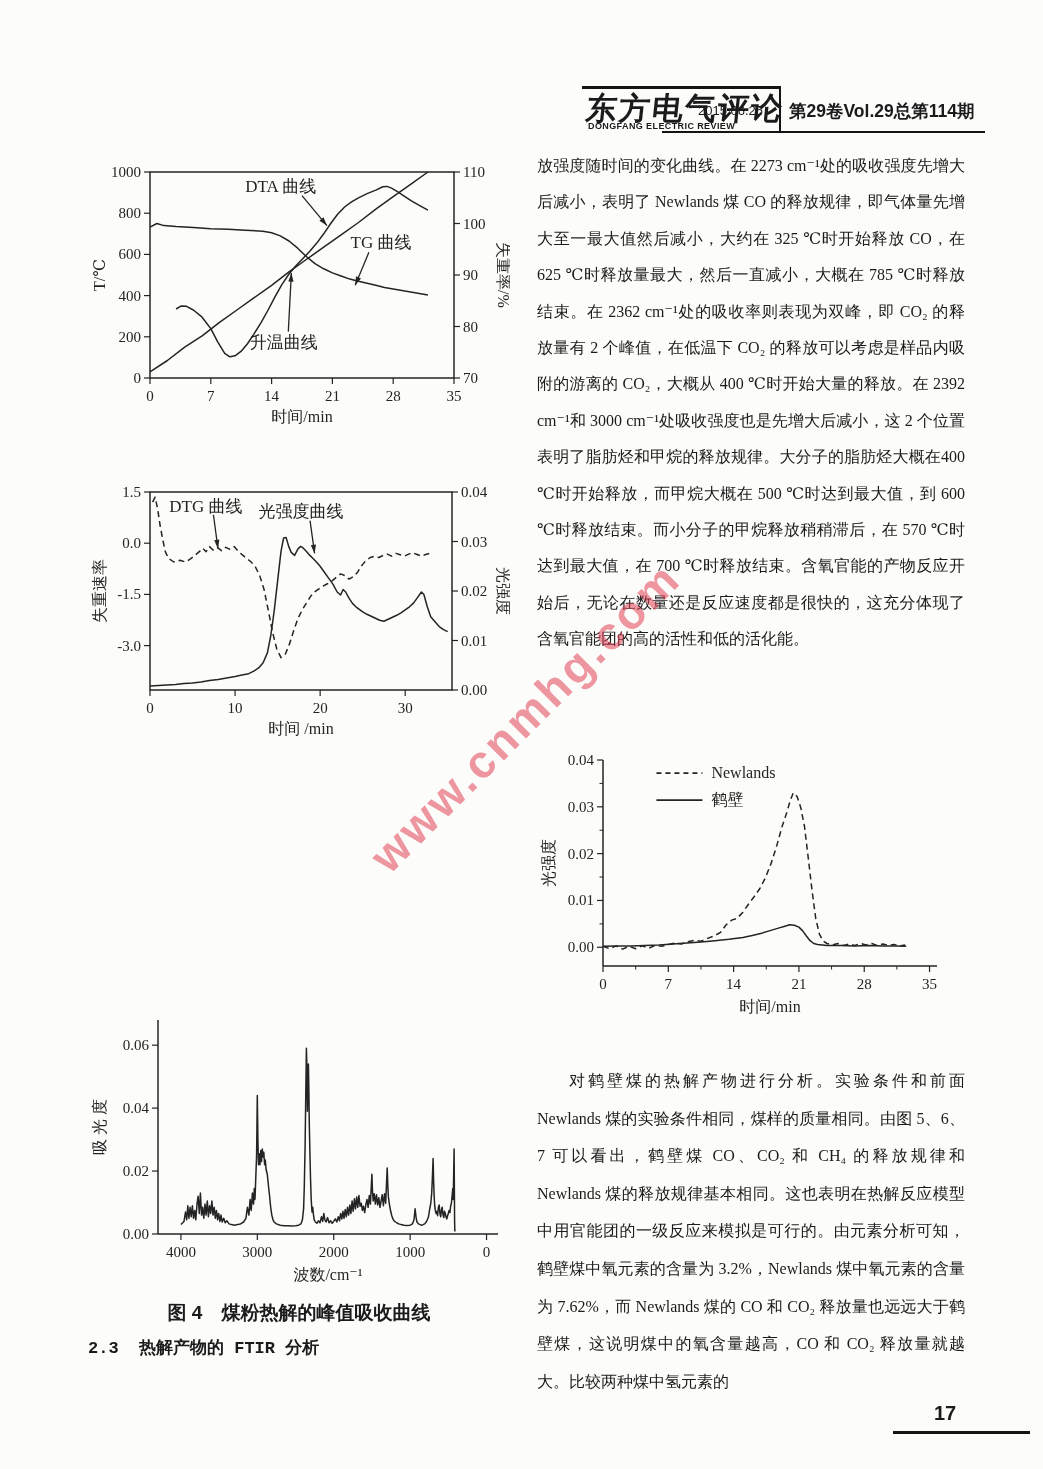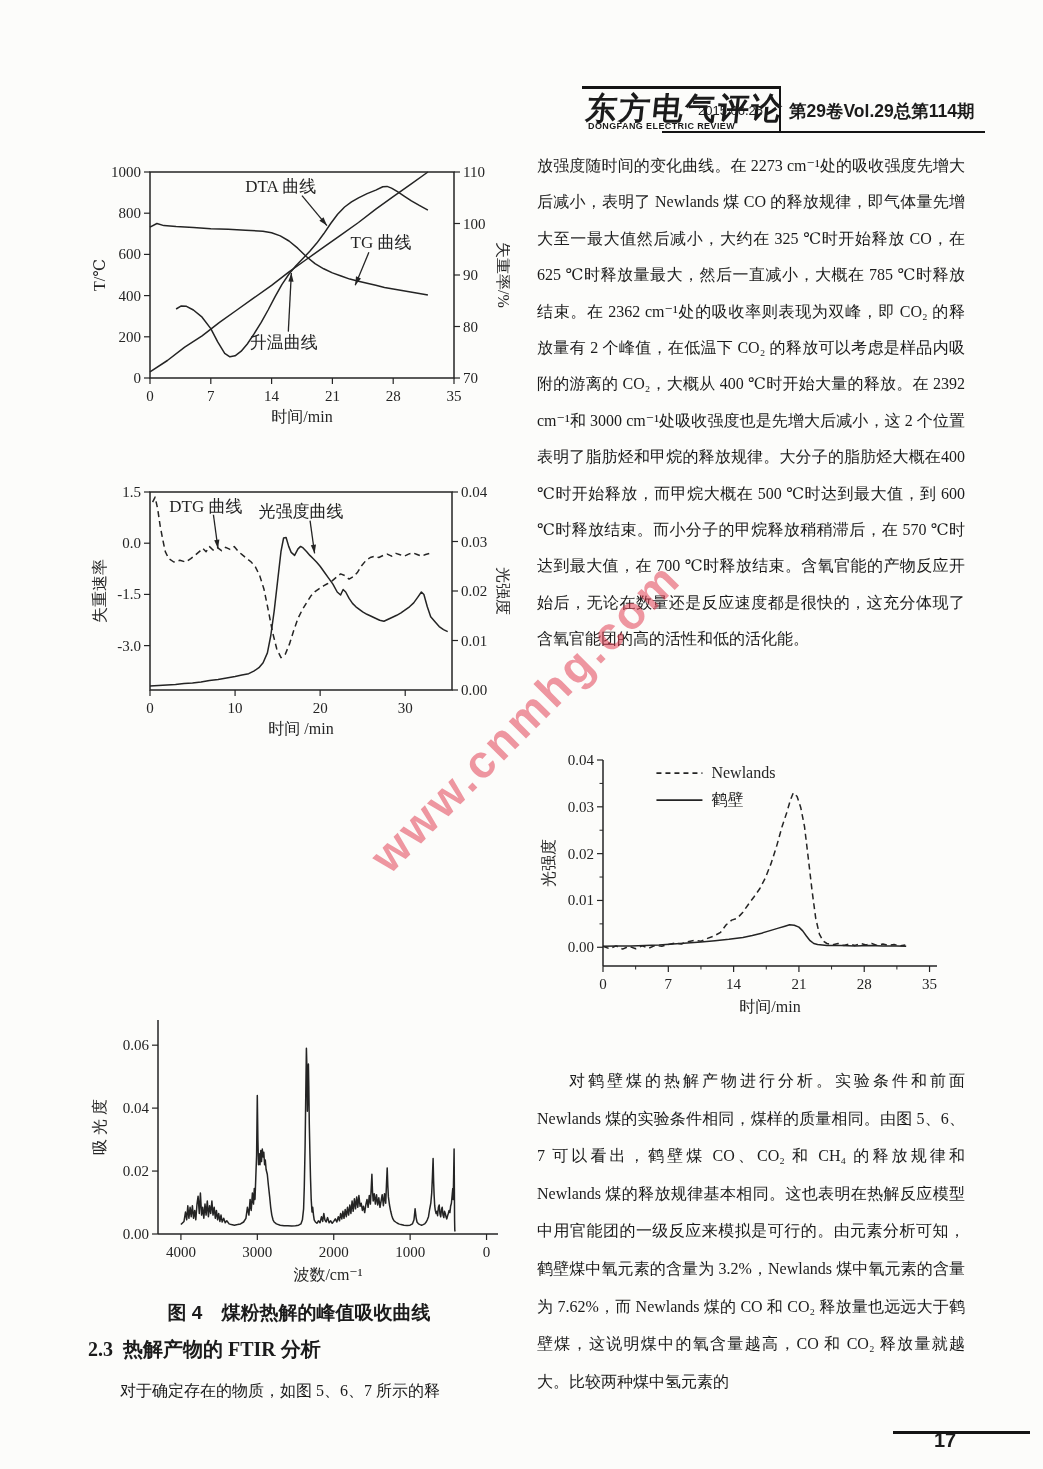--- a/index.html
+++ b/index.html
@@ -17,21 +17,21 @@
   
   .para{font-size:16px;text-align:justify;text-indent:2em;overflow-wrap:break-word;}
   .noindent{text-indent:0;}
   .lc{width:422px;}
   .rc{width:428px;}
   .lh-a{line-height:38.8px;}
   .lh-b{line-height:36.4px;}
   .lh-c{line-height:37.6px;}
   .caption{font-family:"Liberation Sans","DejaVu Sans",sans-serif;font-weight:700;
            font-size:19px;text-align:center;}
-  .section-h{font-family:Liberation Serif, serif;font-weight:700;font-size:20px;}
+  .section-h{font-family:Liberation Mono, monospace;font-weight:700;font-size:17px;}
   figure{margin:0;}
   svg{font-family:"Liberation Serif","DejaVu Serif",serif;}
   .watermark{color:rgba(224,48,70,0.5);font-size:46px;font-weight:700;letter-spacing:3px;
              font-family:"Liberation Sans","DejaVu Sans",sans-serif;
              transform:rotate(-45deg);white-space:nowrap;}
   .pageno{font-size:20px;font-weight:700;font-family:"Liberation Sans","DejaVu Sans",sans-serif;}
 </style>
 </head>
 <body>
 
@@ -172,21 +172,20 @@
         <text x="17" y="115" text-anchor="middle" font-size="16" fill="#242424" transform="rotate(-90 17 115)">吸 光 度</text>
         <polyline points="92.9,212.6 96.0,209.4 97.5,200.0 98.7,207.8 99.8,193.7 100.9,206.3 102.1,195.3 103.2,204.7 104.4,193.7 105.5,206.3 106.7,198.4 107.8,207.8 109.0,192.1 110.1,184.2 111.3,201.5 112.4,181.1 113.6,203.1 114.7,195.3 115.8,206.3 117.0,192.1 118.1,203.1 119.3,189.0 120.4,204.7 121.6,193.7 122.7,201.5 123.9,189.0 125.0,203.1 126.2,195.3 127.3,206.3 128.4,198.4 129.6,207.8 130.7,201.5 131.9,209.4 133.0,203.1 134.2,210.0 135.7,206.3 137.2,210.7 138.8,208.8 141.1,211.9 143.3,212.6 146.4,213.2 149.5,212.6 152.5,211.9 155.6,210.0 157.9,206.3 159.4,195.3 160.9,203.1 162.1,187.4 163.2,198.4 164.4,181.1 165.5,192.1 166.3,176.4 167.0,187.4 167.8,165.4 168.6,143.3 169.3,83.5 169.9,127.6 170.5,152.8 171.2,141.8 172.0,152.8 172.8,138.6 173.5,149.6 174.3,137.0 175.1,144.9 175.8,140.2 176.6,152.8 177.3,148.0 178.1,157.5 179.3,162.2 180.4,173.2 181.6,184.2 182.7,195.3 183.8,203.1 185.0,207.8 186.1,210.0 188.4,211.9 192.2,213.2 196.1,213.8 199.9,213.8 203.7,214.1 207.5,213.8 210.6,213.2 212.9,211.9 214.4,207.8 215.6,196.8 216.3,174.8 217.1,133.9 217.8,80.4 218.4,36.3 219.0,58.4 219.4,99.3 219.9,77.2 220.4,52.1 220.8,74.1 221.3,111.9 221.9,140.2 222.5,165.4 223.2,187.4 224.0,200.0 224.7,195.3 225.5,203.1 226.2,207.8 227.4,210.0 228.9,211.3 230.4,208.8 232.0,210.7 233.5,204.7 234.7,209.4 235.8,201.5 236.9,207.8 238.1,210.0 239.6,205.6 241.1,210.7 242.7,208.8 244.2,211.3 245.7,209.4 247.3,206.9 248.8,210.0 250.3,204.7 251.5,208.8 252.6,201.5 253.8,206.9 254.9,199.3 256.0,206.3 257.2,197.5 258.3,204.7 259.5,195.3 260.6,203.1 261.8,193.0 262.9,201.5 264.1,189.0 265.2,199.3 266.4,186.8 267.5,196.8 268.7,184.9 269.8,195.3 270.9,183.6 272.1,194.3 273.2,191.2 274.4,198.4 275.5,194.3 276.7,200.6 277.8,193.0 279.0,187.4 280.1,195.3 281.3,183.6 282.4,192.1 283.2,176.4 283.9,162.2 284.5,179.5 285.2,189.0 286.2,181.7 287.4,192.1 288.5,182.7 289.7,193.0 290.8,185.8 292.0,195.3 293.1,189.0 294.2,182.7 295.4,193.7 296.5,181.7 297.7,191.2 298.4,174.2 299.2,155.9 299.8,173.2 300.4,184.9 301.5,193.0 302.7,199.3 303.8,203.7 304.9,206.9 306.1,208.8 307.6,210.0 309.1,211.0 310.7,211.9 313.0,212.6 316.0,213.2 319.1,213.5 322.1,213.2 324.4,211.9 326.0,207.8 327.1,196.8 328.1,205.6 329.0,210.0 330.5,211.9 332.1,212.6 333.6,213.2 335.1,212.6 336.7,211.9 338.2,210.0 339.3,207.8 340.5,204.7 341.6,197.5 342.8,191.2 343.7,181.1 344.4,165.4 345.1,146.5 345.6,168.5 346.1,182.7 346.7,193.7 347.3,198.4 348.1,201.5 348.9,199.3 349.6,203.7 350.4,195.3 351.2,193.0 351.9,201.5 352.7,204.7 353.5,197.5 354.2,195.3 355.0,203.1 355.8,205.6 356.5,199.3 357.3,201.5 358.0,204.7 358.8,206.9 359.6,203.7 360.3,201.5 361.1,198.4 361.9,200.6 362.6,194.3 363.4,191.2 364.2,182.7 364.8,176.4 365.2,187.4 365.7,160.6 366.1,137.0 366.4,179.5 366.6,208.8 366.8,218.2 367.1,219.5" fill="none" stroke="#242424" stroke-width="1.5" stroke-linejoin="round"></polyline>
       </svg>
     <figcaption class="caption lc" style="margin-top:4px;">图 4　煤粉热解的峰值吸收曲线</figcaption>
   </figure>
 
   <div class="abs section-h" style="left:88px;top:1336px;width:422px;">
     <span>2.3</span>&nbsp;&nbsp;<span>热解产物的 FTIR 分析</span>
   </div>
 
-  <p class="abs para lc lh-a" style="left:88px;top:1372px;margin:0;">对于确定存在的物质，如图 5、6、7 所示的释</p>
 
   <p class="abs para rc lh-b noindent" style="left:537px;top:148px;margin:0;">放强度随时间的变化曲线。在 2273 cm⁻¹处的吸收强度先增大后减小，表明了 Newlands 煤 CO 的释放规律，即气体量先增大至一最大值然后减小，大约在 325 ℃时开始释放 CO，在 625 ℃时释放量最大，然后一直减小，大概在 785 ℃时释放结束。在 2362 cm⁻¹处的吸收率则表现为双峰，即 CO₂ 的释放量有 2 个峰值，在低温下 CO₂ 的释放可以考虑是样品内吸附的游离的 CO₂，大概从 400 ℃时开始大量的释放。在 2392 cm⁻¹和 3000 cm⁻¹处吸收强度也是先增大后减小，这 2 个位置表明了脂肪烃和甲烷的释放规律。大分子的脂肪烃大概在400 ℃时开始释放，而甲烷大概在 500 ℃时达到最大值，到 600 ℃时释放结束。而小分子的甲烷释放稍稍滞后，在 570 ℃时达到最大值，在 700 ℃时释放结束。含氧官能的产物反应开始后，无论在数量还是反应速度都是很快的，这充分体现了含氧官能团的高的活性和低的活化能。</p>
 
   <figure class="abs" style="left:537px;top:748px;width:428px;">
     <svg width="428" height="276" viewBox="0 0 428 276">
         <line x1="66" y1="12" x2="66" y2="218" stroke="#242424" stroke-width="1.5"></line>
         <line x1="66" y1="218" x2="400" y2="218" stroke="#242424" stroke-width="1.5"></line>
         <line x1="66" y1="218" x2="66" y2="224" stroke="#242424" stroke-width="1.2"></line>
         <text x="66" y="241" text-anchor="middle" font-size="15" fill="#242424">0</text>
         <line x1="131.3072625698324" y1="218" x2="131.3072625698324" y2="224" stroke="#242424" stroke-width="1.2"></line>
@@ -226,16 +225,16 @@
         <text x="174.44" y="30.12" text-anchor="start" font-size="16" fill="#242424">Newlands</text>
         <line x1="119.44" y1="52.120000000000005" x2="165.44" y2="52.120000000000005" stroke="#242424" stroke-width="1.6"></line>
         <text x="174.44" y="57.120000000000005" text-anchor="start" font-size="16" fill="#242424">鹤壁</text>
       </svg>
   </figure>
 
   <p class="abs para rc lh-c" style="left:537px;top:1062px;margin:0;">对鹤壁煤的热解产物进行分析。实验条件和前面 Newlands 煤的实验条件相同，煤样的质量相同。由图 5、6、7 可以看出，鹤壁煤 CO、CO₂ 和 CH₄ 的释放规律和 Newlands 煤的释放规律基本相同。这也表明在热解反应模型中用官能团的一级反应来模拟是可行的。由元素分析可知，鹤壁煤中氧元素的含量为 3.2%，Newlands 煤中氧元素的含量为 7.62%，而 Newlands 煤的 CO 和 CO₂ 释放量也远远大于鹤壁煤，这说明煤中的氧含量越高，CO 和 CO₂ 释放量就越大。比较两种煤中氢元素的</p>
 
   <div class="abs watermark" style="left:315px;top:690px;width:420px;text-align:center;">www.cnmhg.com</div>
 
-  <div class="abs pageno" style="left:934px;top:1402px;margin-top:27px;">17</div>
+  <div class="abs pageno" style="left:934px;top:1402px;">17</div>
   <div class="abs rule" style="left:893px;top:1431px;width:137px;height:3px;"></div>
 
 </div>
 
 </body></html>

